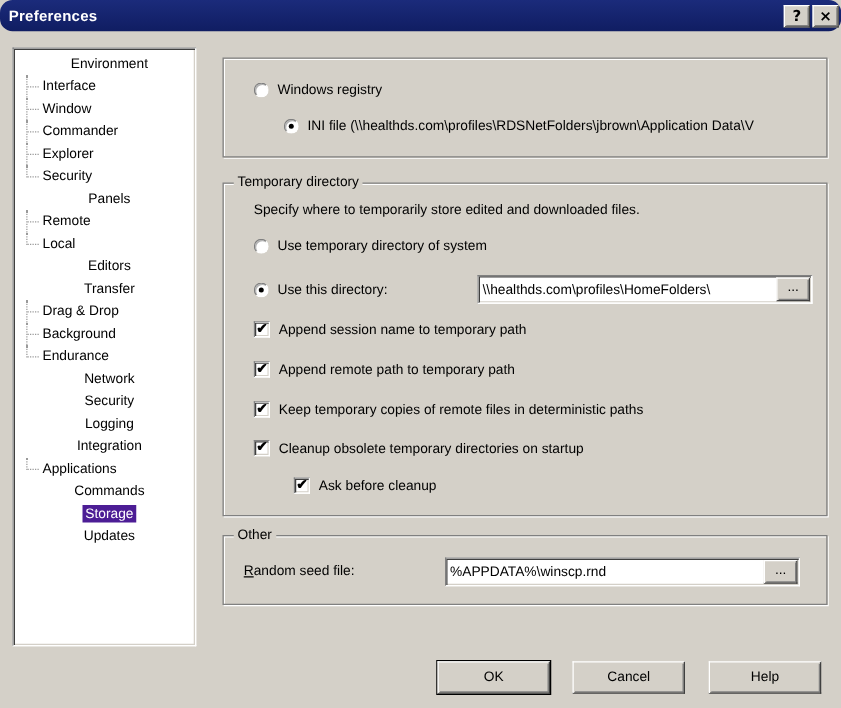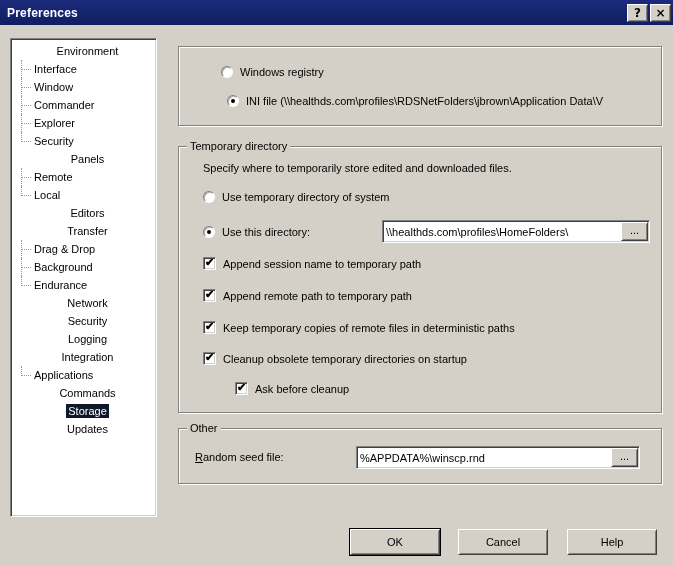--- a/index.html
+++ b/index.html
@@ -22,21 +22,21 @@
   .raised {
     border:1px solid;
     border-color:#ffffff #404040 #404040 #ffffff;
     box-shadow: inset 1px 1px 0 #d4d0c8, inset -1px -1px 0 #808080;
     background:#d4d0c8;
   }
   
   .titlebar {
     position:absolute; left:0; top:0; width:673px; height:25px;
     background:linear-gradient(to bottom,#1b2b7b,#101d62);
-    display:flex; align-items:center;
+    display:flex; align-items:center;border-radius:10px;
   }
   .titlebar-text {
     color:#fff; font-weight:bold; font-size:12px; padding-left:7px;
     letter-spacing:0.2px;
   }
   .tb-btn {
     position:absolute; top:4px; width:21px; height:18px;
     display:flex; align-items:center; justify-content:center;
     font-weight:bold; font-size:12px; color:#000; cursor:default;
     font-family:"DejaVu Sans", sans-serif;
@@ -57,21 +57,21 @@
   .connector::before {
     content:''; position:absolute; left:0; top:0; height:18px;
     border-left:1px dotted #9a9a9a;
   }
   .tree-row.last .connector::before { height:10px; }
   .connector::after {
     content:''; position:absolute; left:1px; top:9px; width:9px;
     border-top:1px dotted #9a9a9a;
   }
   .tree-label { padding:1px 2px; }
-  .tree-row.selected .tree-label { background:#0f172a; color:#fff; }
+  .tree-row.selected .tree-label { background:#4c1d95; color:#fff; }
   
   .group {
     position:absolute; left:178px; width:484px;
     border:1px solid #808080;
     box-shadow: 1px 1px 0 #ffffff, inset 1px 1px 0 #ffffff;
   }
   .group-title {
     position:absolute; top:-8px; left:8px; background:#d4d0c8;
     padding:0 3px; line-height:14px;
   }
@@ -217,21 +217,21 @@
     </div>
   <div class="tree-row lvl0 selected">
       <span class="tree-label">Storage</span>
     </div>
   <div class="tree-row lvl0">
       <span class="tree-label">Updates</span>
     </div>
 </div>
 
 <div class="group g-config">
-  <div class="row" style="left:24px; top:19px;margin-left:18px;">
+  <div class="row" style="left:24px; top:19px;">
     <span class="radio"></span>
     <span>Windows registry</span>
   </div>
   <div class="row clip" style="left:24px; top:48px; width:452px;padding-left:24px;">
     <span class="radio on"></span>
     <span>INI file (\\healthds.com\profiles\RDSNetFolders\jbrown\Application Data\V</span>
   </div>
 </div>
 
 <div class="group g-temp">

